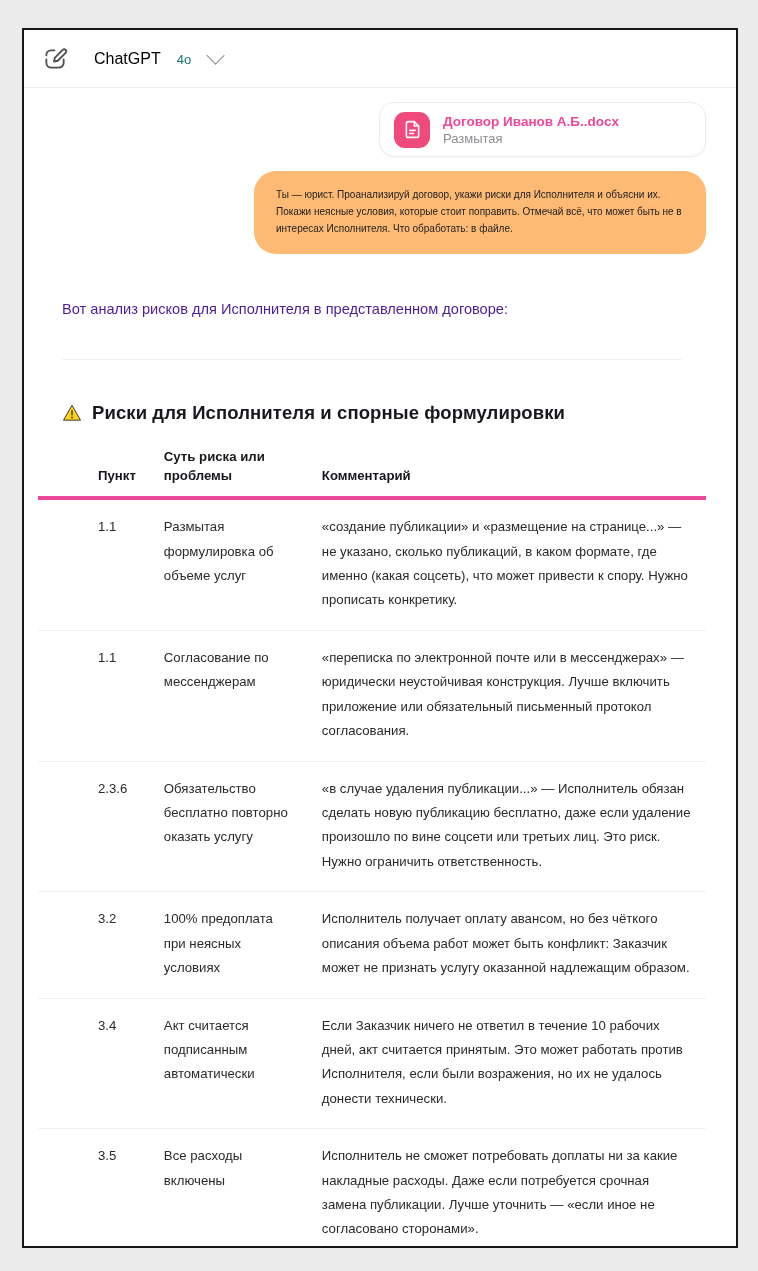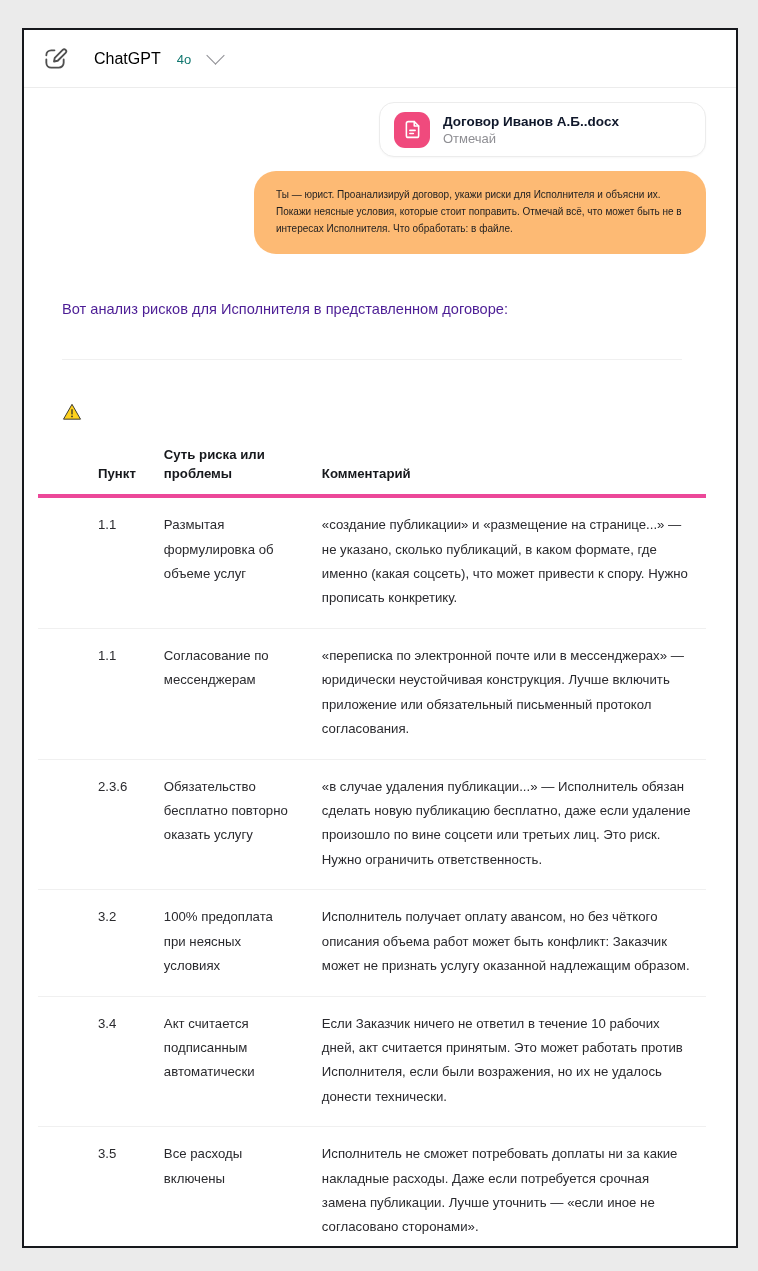--- a/index.html
+++ b/index.html
@@ -95,21 +95,21 @@
     padding: 0 14px;
     border: 1px solid #ececec; border-radius: 15px; background: #fff;
     box-shadow: 0 1px 2px rgba(0,0,0,.035);
   }
   #file-icon {
     width: 36px; height: 36px; flex: 0 0 36px;
     border-radius: 11px; background: #f04a7d;
     display: flex; align-items: center; justify-content: center;
   }
   #file-meta { display: flex; flex-direction: column; gap: 2px; min-width: 0; }
-  #file-name { font-size: 13.5px; font-weight: bold; color: #0f172a; white-space: nowrap; }
+  #file-name { font-size: 13.5px; font-weight: bold; color: #ec4899; white-space: nowrap; }
   #file-type { font-size: 13px; color: #8e8e93; }
   #user-bubble {
     margin-top: 14px;
     max-width: 452px;
     background: #fdba74;
     border-radius: 22px;
     padding: 15px 22px 16px 22px;
     font-size: 10px; line-height: 1.72; color: #1d1d1f;
   }
   #assistant { padding: 0 30px 0 14px; }
@@ -183,41 +183,42 @@
         <div id="file-icon">
           <svg viewBox="0 0 24 24" width="21" height="21" fill="none" stroke="#ffffff" stroke-width="1.8" stroke-linecap="round" stroke-linejoin="round">
             <path d="M14 3H7a2 2 0 0 0-2 2v14a2 2 0 0 0 2 2h10a2 2 0 0 0 2-2V8z"></path>
             <path d="M14 3v5h5"></path>
               <path d="M9 13h6"></path>
               <path d="M9 16.5h4"></path>
           </svg>
         </div>
         <div id="file-meta">
           <span id="file-name">Договор Иванов А.Б..docx</span>
-          <span id="file-type">Отмечай</span>
+          <span id="file-type">Размытая</span>
         </div>
       </div>
     </div>
 
     <div class="msg-wrap">
       <div id="user-bubble">Ты — юрист. Проанализируй договор, укажи риски для Исполнителя и объясни их. Покажи неясные условия, которые стоит поправить. Отмечай всё, что может быть не в интересах Исполнителя. Что обработать: в файле.</div>
     </div>
 
     <div id="assistant">
       <div id="intro">Вот анализ рисков для Исполнителя в представленном договоре:</div>
       <div id="rule"></div>
 
       <div id="h-risks">
         <span class="warn-icon">
           <svg viewBox="0 0 24 24" width="20" height="20">
             <path d="M12 2.8 22.2 20.6H1.8Z" fill="#ffd21e" stroke="#2b2b2b" stroke-width="1.1" stroke-linejoin="round"></path>
             <path d="M12 9.2v5.1" stroke="#2b2b2b" stroke-width="1.5" stroke-linecap="round"></path>
             <circle cx="12" cy="17.3" r="1" fill="#2b2b2b"></circle>
           </svg>
         </span>
+        <span>Риски для Исполнителя и спорные формулировки</span>
       </div>
 
       <table id="risk-table">
         <thead>
           <tr>
             <th class="col-item">Пункт</th>
             <th class="col-sum">Суть риска или проблемы</th>
             <th class="col-com">Комментарий</th>
           </tr>
         </thead>

